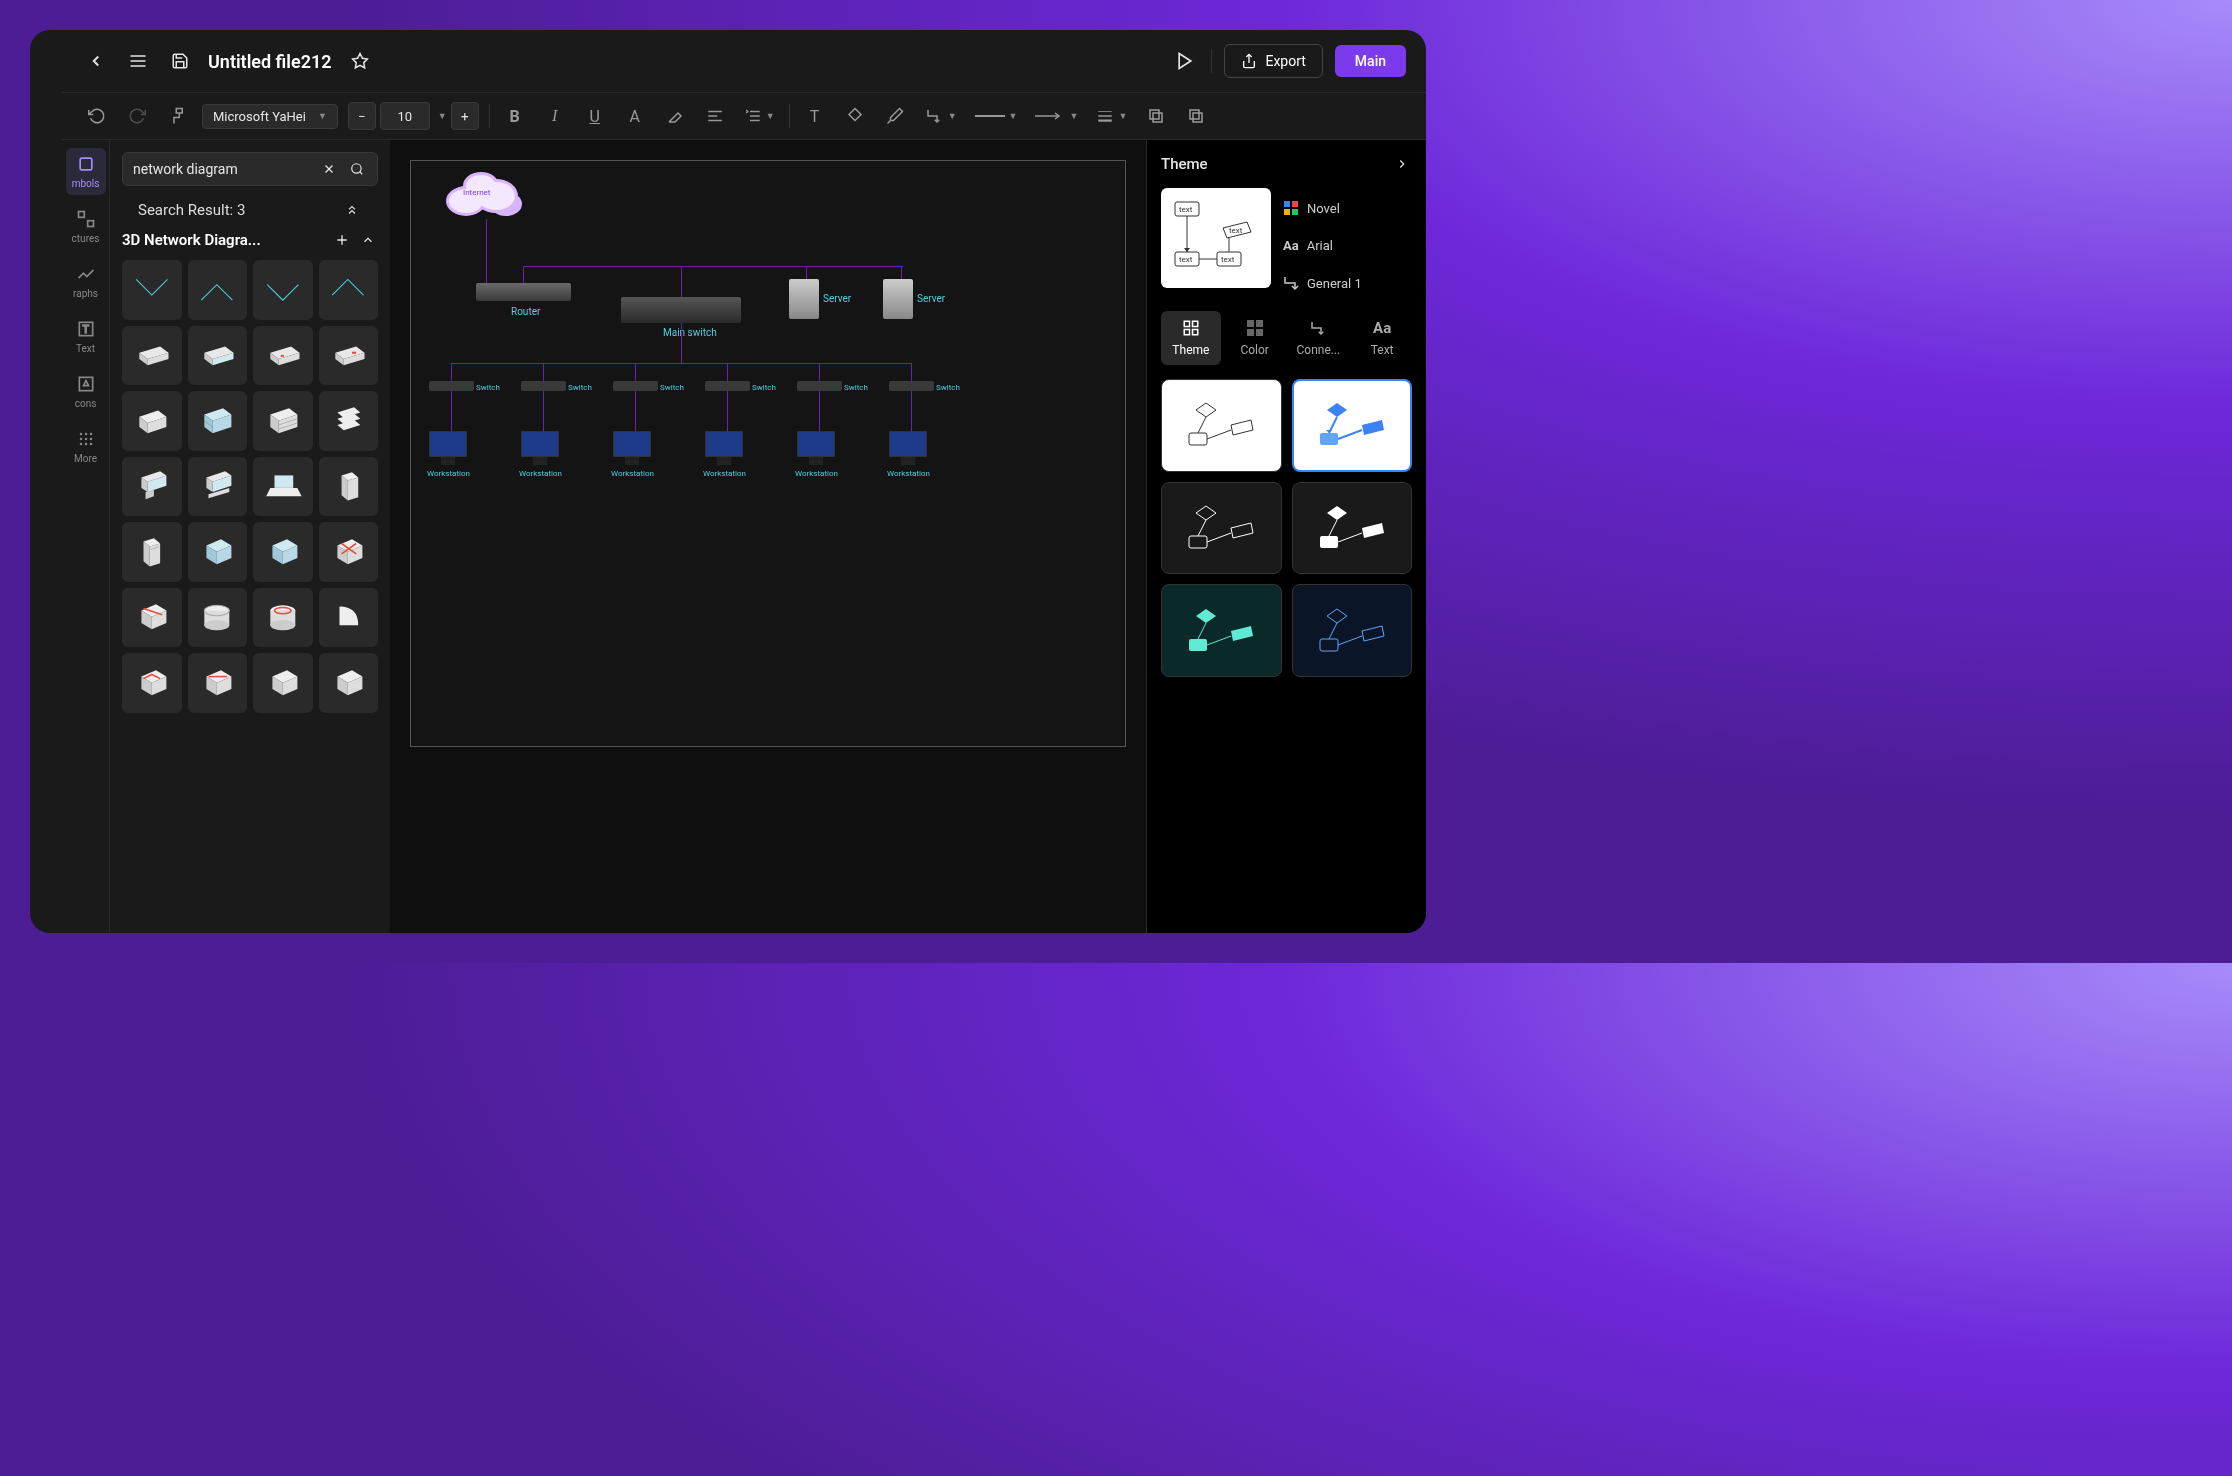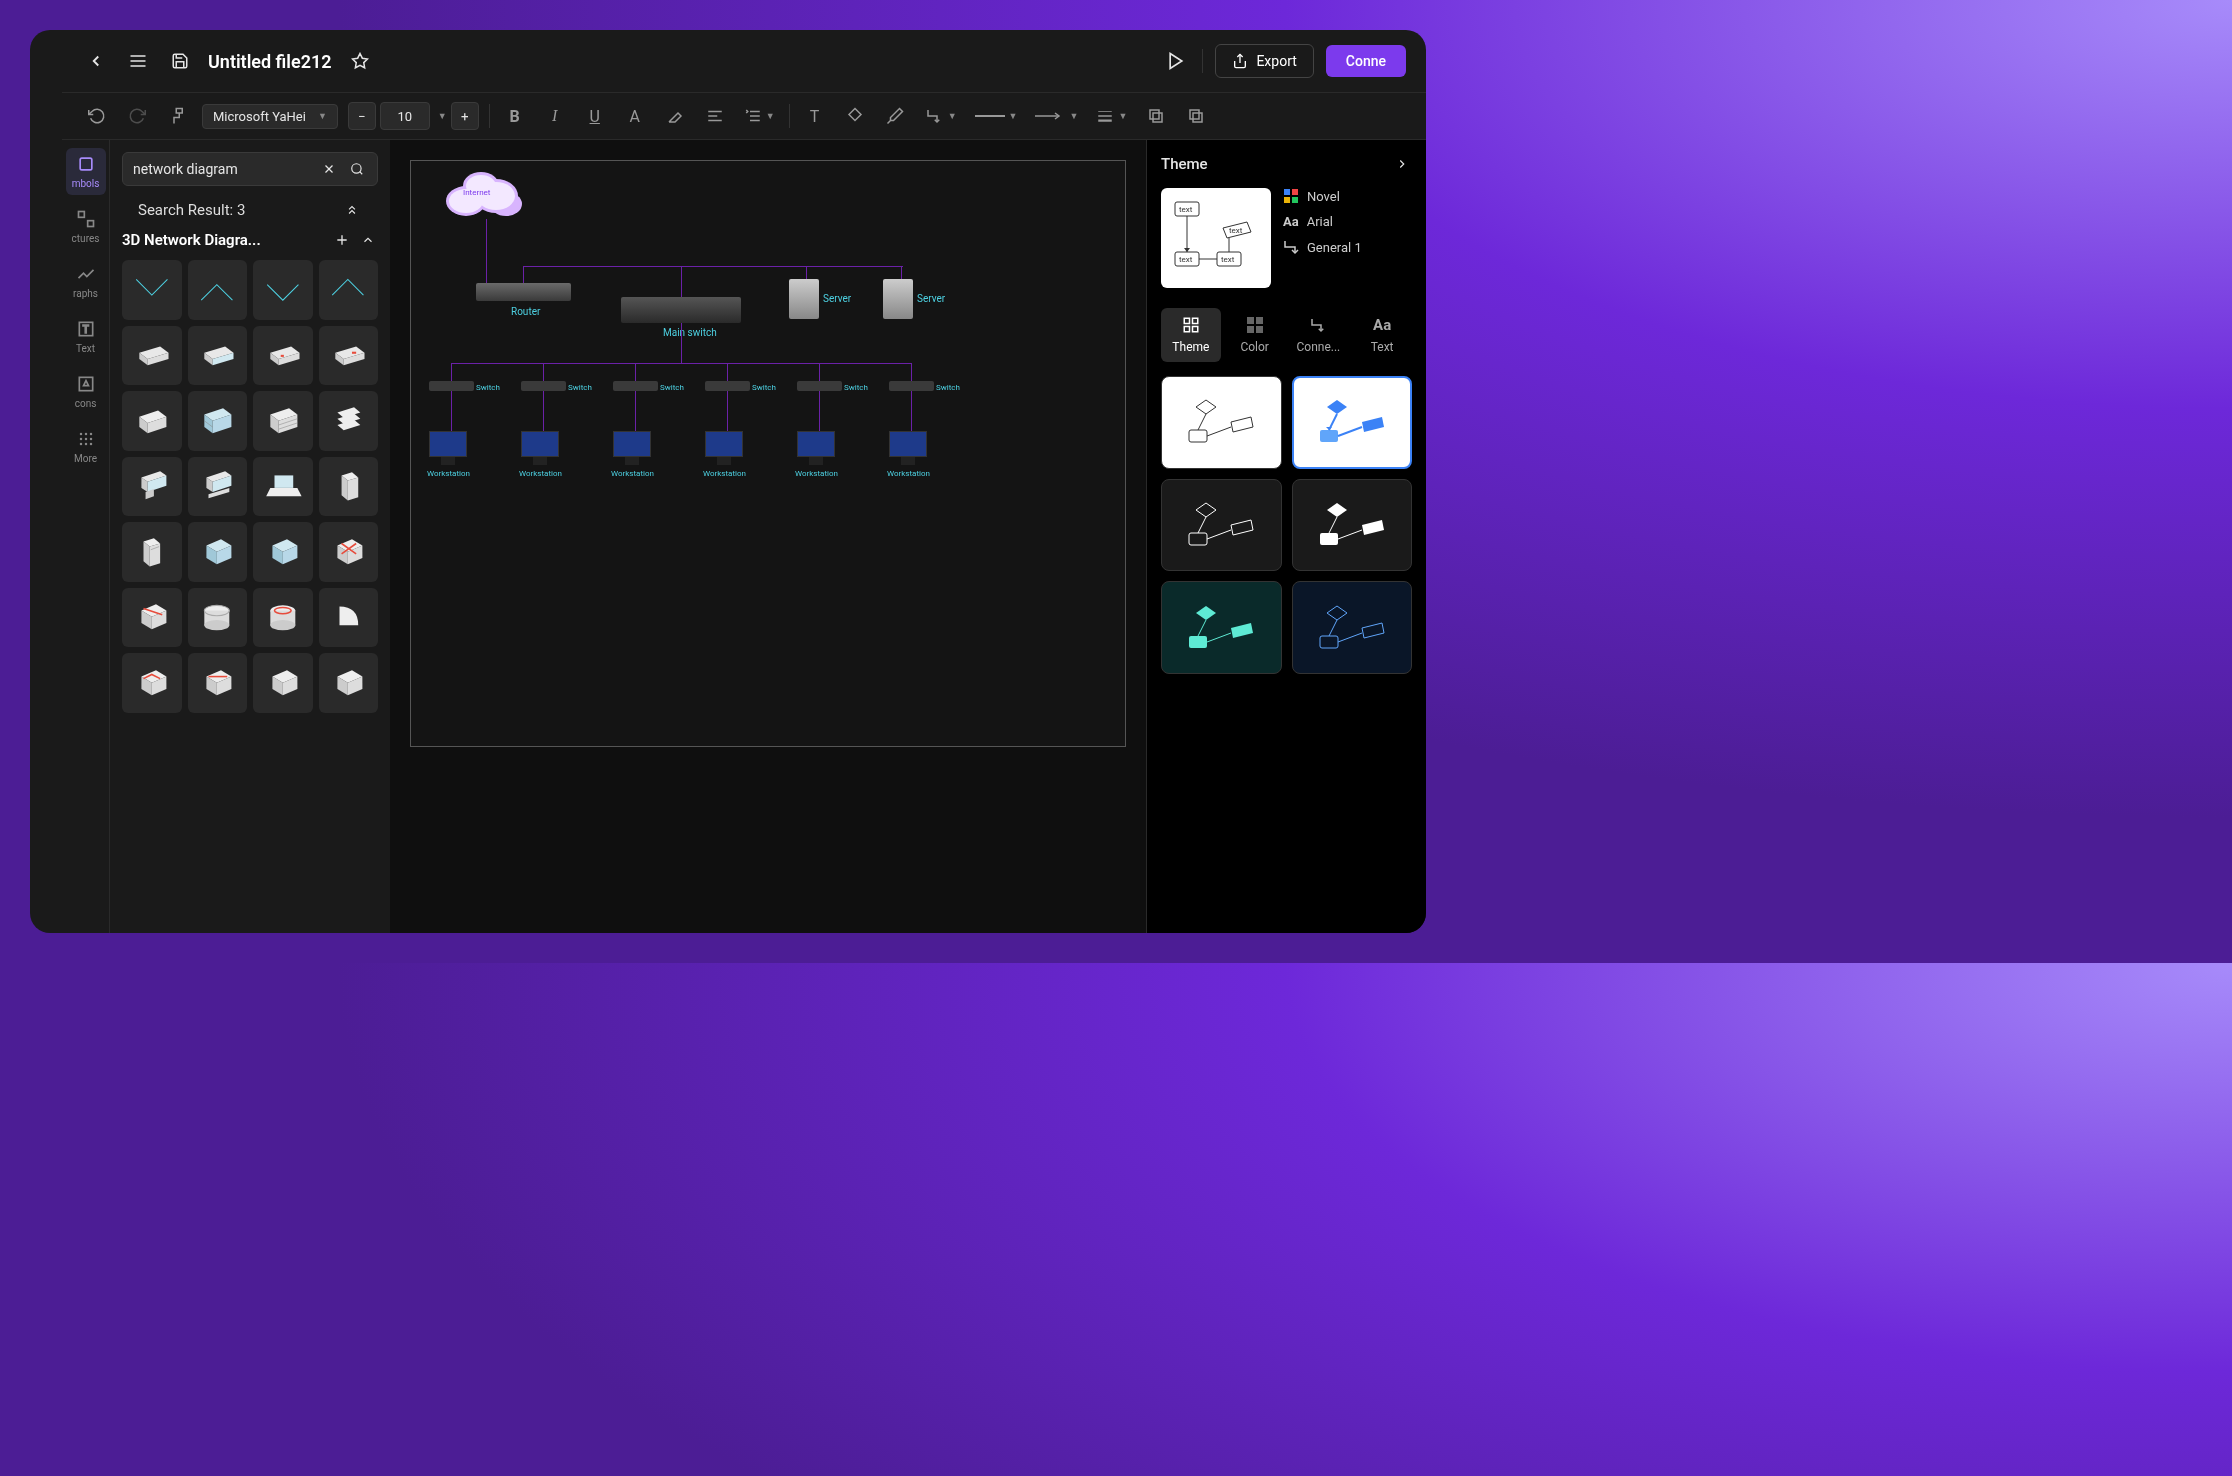--- a/index.html
+++ b/index.html
@@ -36,21 +36,21 @@
 .symbol-cell svg { width:70%; height:70%; }
 .canvas { flex:1; background:#0f0f0f; position:relative; padding:20px; }
 .diagram-frame { border:1px solid #555; background:#141414; width:100%; height:78%; position:relative; padding:20px; }
 .ai-badge { position:absolute; top:30px; right:30px; width:44px; height:44px; background:linear-gradient(135deg,#ec4899,#8b5cf6,#3b82f6); border-radius:10px; display:flex; align-items:center; justify-content:center; font-weight:bold; color:#fff; font-style:italic; }
 .node-label { font-size:10px; color:#4dd0e1; text-align:center; position:absolute; }
 .right-panel { width:280px; background:#000000; border-left:1px solid #2a2a2a; padding:14px; overflow-y:auto; }
 .panel-header { display:flex; justify-content:space-between; align-items:center; font-size:15px; font-weight:500; margin-bottom:14px; }
 .theme-preview-row { display:flex; gap:12px; margin-bottom:20px; }
 .theme-preview { width:110px; height:100px; background:#fff; border-radius:6px; padding:8px; position:relative; }
 .theme-info { display:flex; flex-direction:column; gap:10px; font-size:13px; }
-.theme-info-row { display:flex; align-items:center; gap:8px; color:#ccc; }
+.theme-info-row { display:flex; align-items:center; gap:8px; color:#ccc;margin-top:12px; }
 .option-tabs { display:flex; gap:4px; margin-bottom:14px; }
 .option-tab { flex:1; display:flex; flex-direction:column; align-items:center; gap:6px; padding:8px 4px; font-size:12px; color:#aaa; cursor:pointer; border-radius:6px; }
 .option-tab.active { background:#2a2a2a; color:#fff; }
 .theme-grid { display:grid; grid-template-columns:1fr 1fr; gap:10px; }
 .theme-card { aspect-ratio:1.3; border-radius:8px; border:1px solid #333; display:flex; align-items:center; justify-content:center; cursor:pointer; padding:10px; }
 .theme-card.light { background:#fff; }
 .theme-card.dark { background:#1a1a1a; }
 .theme-card.navy { background:#0a1628; }
 .theme-card.teal { background:#0a2a2a; }
 .cloud { position:absolute; }
@@ -99,21 +99,21 @@
       </button>
       <div class="toolbar-sep"></div>
       <button class="export-btn">
         <svg width="16" height="16" viewBox="0 0 24 24" fill="none" stroke="currentColor" stroke-width="2">
             <path d="M4 12v8a2 2 0 0 0 2 2h12a2 2 0 0 0 2-2v-8"></path>
             <polyline points="16 6 12 2 8 6"></polyline>
             <line x1="12" y1="2" x2="12" y2="15"></line>
           </svg>
         <span>Export</span>
       </button>
-      <button class="share-btn">Conne</button>
+      <button class="share-btn">Main</button>
     </div>
   </div>
 
   <div class="toolbar">
     <button class="tool-btn">
         <svg width="18" height="18" viewBox="0 0 24 24" fill="none" stroke="currentColor" stroke-width="2">
           <polyline points="1 4 1 10 7 10"></polyline>
           <path d="M3.51 15a9 9 0 1 0 2.13-9.36L1 10"></path>
         </svg>
       </button>

